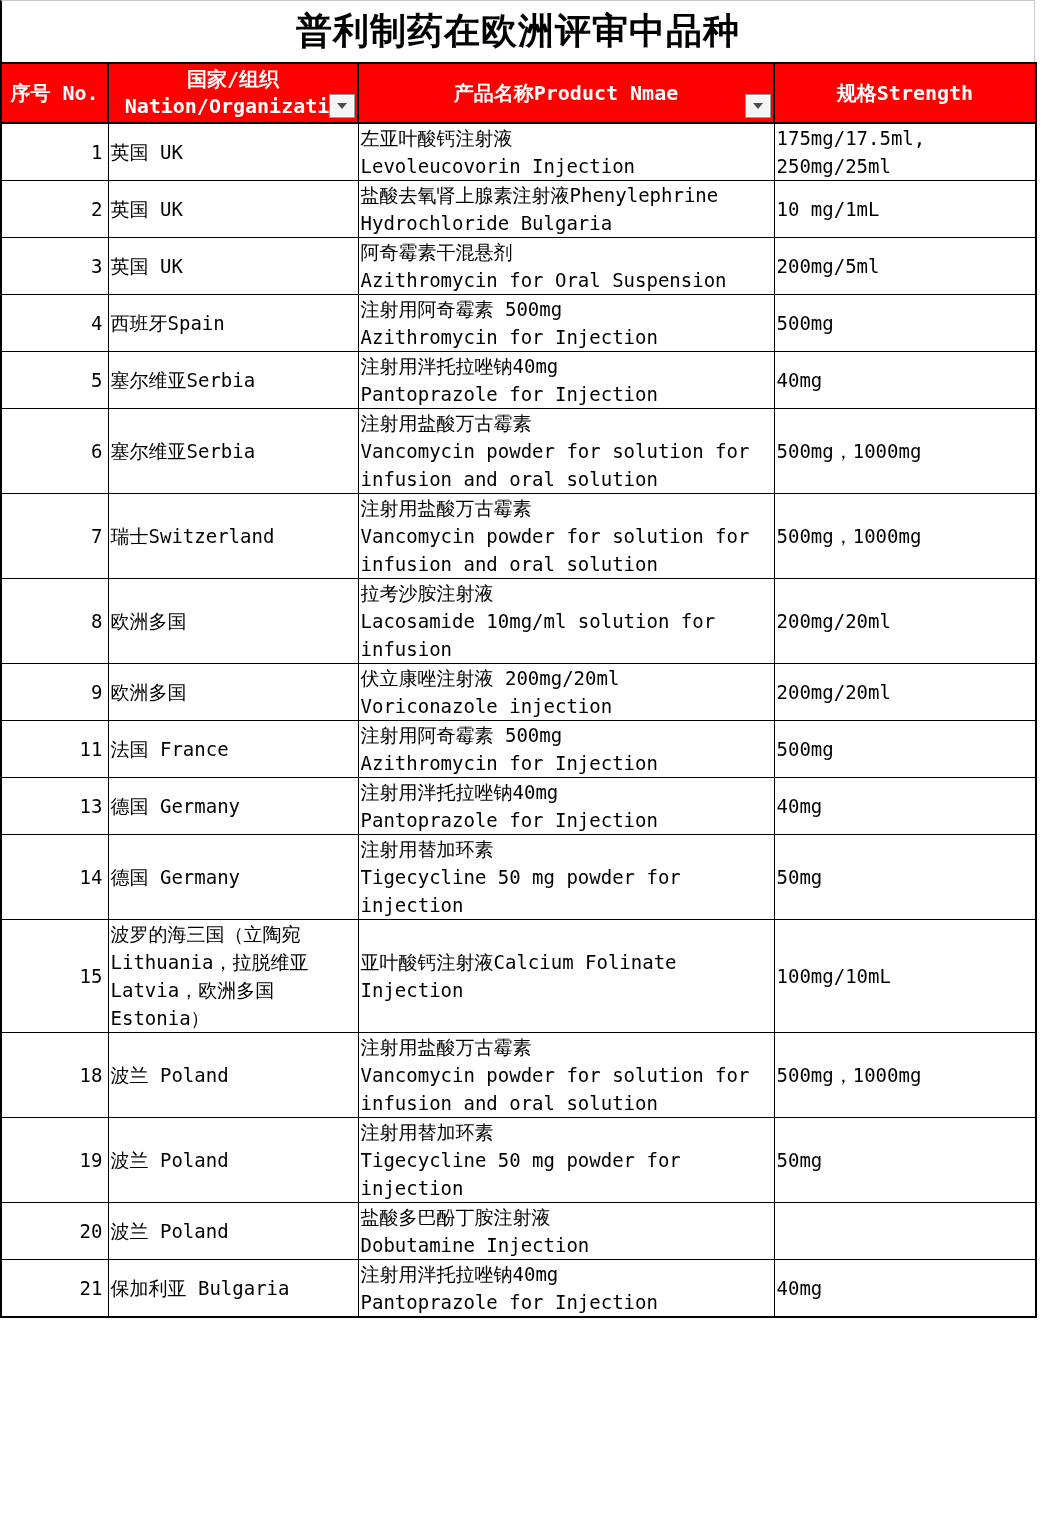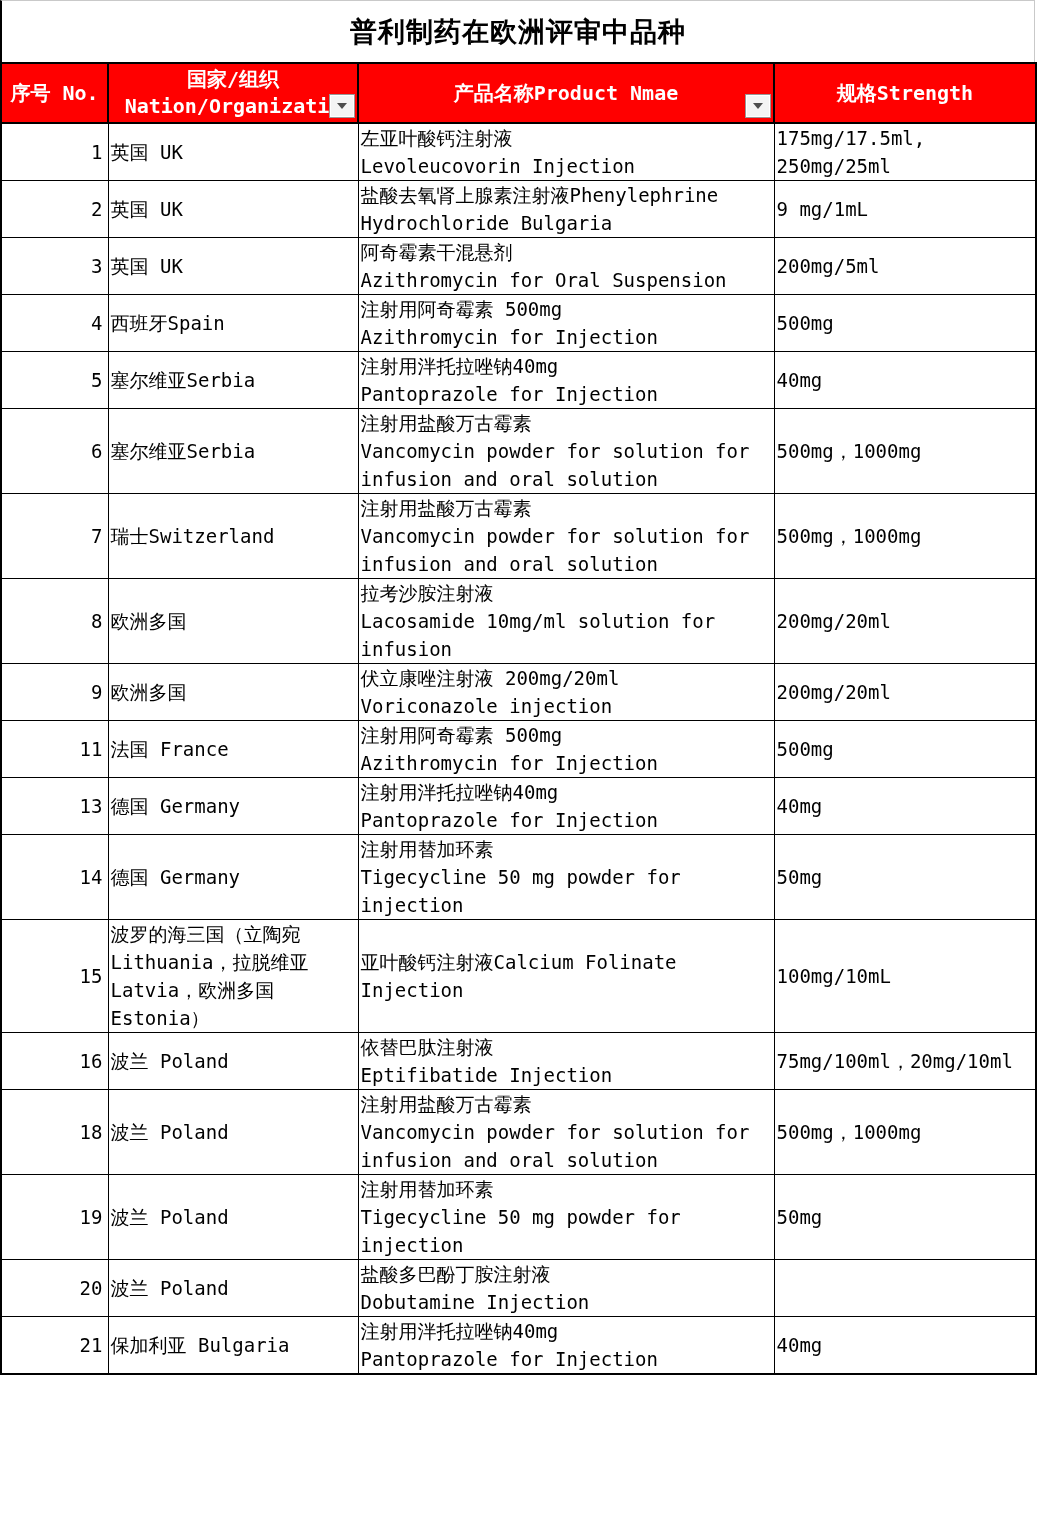--- a/index.html
+++ b/index.html
@@ -8,21 +8,21 @@
     width:1041px; height:1527px;
     font-family:"DejaVu Sans Mono","Liberation Mono",monospace;
     color:#000;
   }
   .sheet { width:1035px; }
 
   .title-cell {
     width:1035px; height:62px;
     display:flex; align-items:center; justify-content:center;
     font-family:"DejaVu Sans","Liberation Sans",sans-serif;
-    font-weight:bold; font-size:27px; letter-spacing:1px;
+    font-weight:bold; font-size:36px; letter-spacing:1px;
     border-top:1px solid #c9c9c9;
     border-left:2px solid #000;
     border-right:1px solid #c9c9c9;
     background:#fff;
   }
 
   table.grid {
     width:1035px; border-collapse:collapse; table-layout:fixed;
     border:2px solid #000;
   }
@@ -94,21 +94,21 @@
           <td class="c-product">左亚叶酸钙注射液
 Levoleucovorin Injection</td>
           <td class="c-strength">175mg/17.5ml,
 250mg/25ml</td>
         </tr>
       <tr>
           <td class="c-no">2</td>
           <td class="c-nation">英国 UK</td>
           <td class="c-product">盐酸去氧肾上腺素注射液Phenylephrine
 Hydrochloride Bulgaria</td>
-          <td class="c-strength">9 mg/1mL</td>
+          <td class="c-strength">10 mg/1mL</td>
         </tr>
       <tr>
           <td class="c-no">3</td>
           <td class="c-nation">英国 UK</td>
           <td class="c-product">阿奇霉素干混悬剂
 Azithromycin for Oral Suspension</td>
           <td class="c-strength">200mg/5ml</td>
         </tr>
       <tr>
           <td class="c-no">4</td>
@@ -181,27 +181,20 @@
           <td class="c-no">15</td>
           <td class="c-nation">波罗的海三国（立陶宛
 Lithuania，拉脱维亚
 Latvia，欧洲多国
 Estonia）</td>
           <td class="c-product">亚叶酸钙注射液Calcium Folinate
 Injection</td>
           <td class="c-strength">100mg/10mL</td>
         </tr>
       <tr>
-          <td class="c-no">16</td>
-          <td class="c-nation">波兰 Poland</td>
-          <td class="c-product">依替巴肽注射液
-Eptifibatide Injection</td>
-          <td class="c-strength">75mg/100ml，20mg/10ml</td>
-        </tr>
-      <tr>
           <td class="c-no">18</td>
           <td class="c-nation">波兰 Poland</td>
           <td class="c-product">注射用盐酸万古霉素
 Vancomycin powder for solution for
 infusion and oral solution</td>
           <td class="c-strength">500mg，1000mg</td>
         </tr>
       <tr>
           <td class="c-no">19</td>
           <td class="c-nation">波兰 Poland</td>

